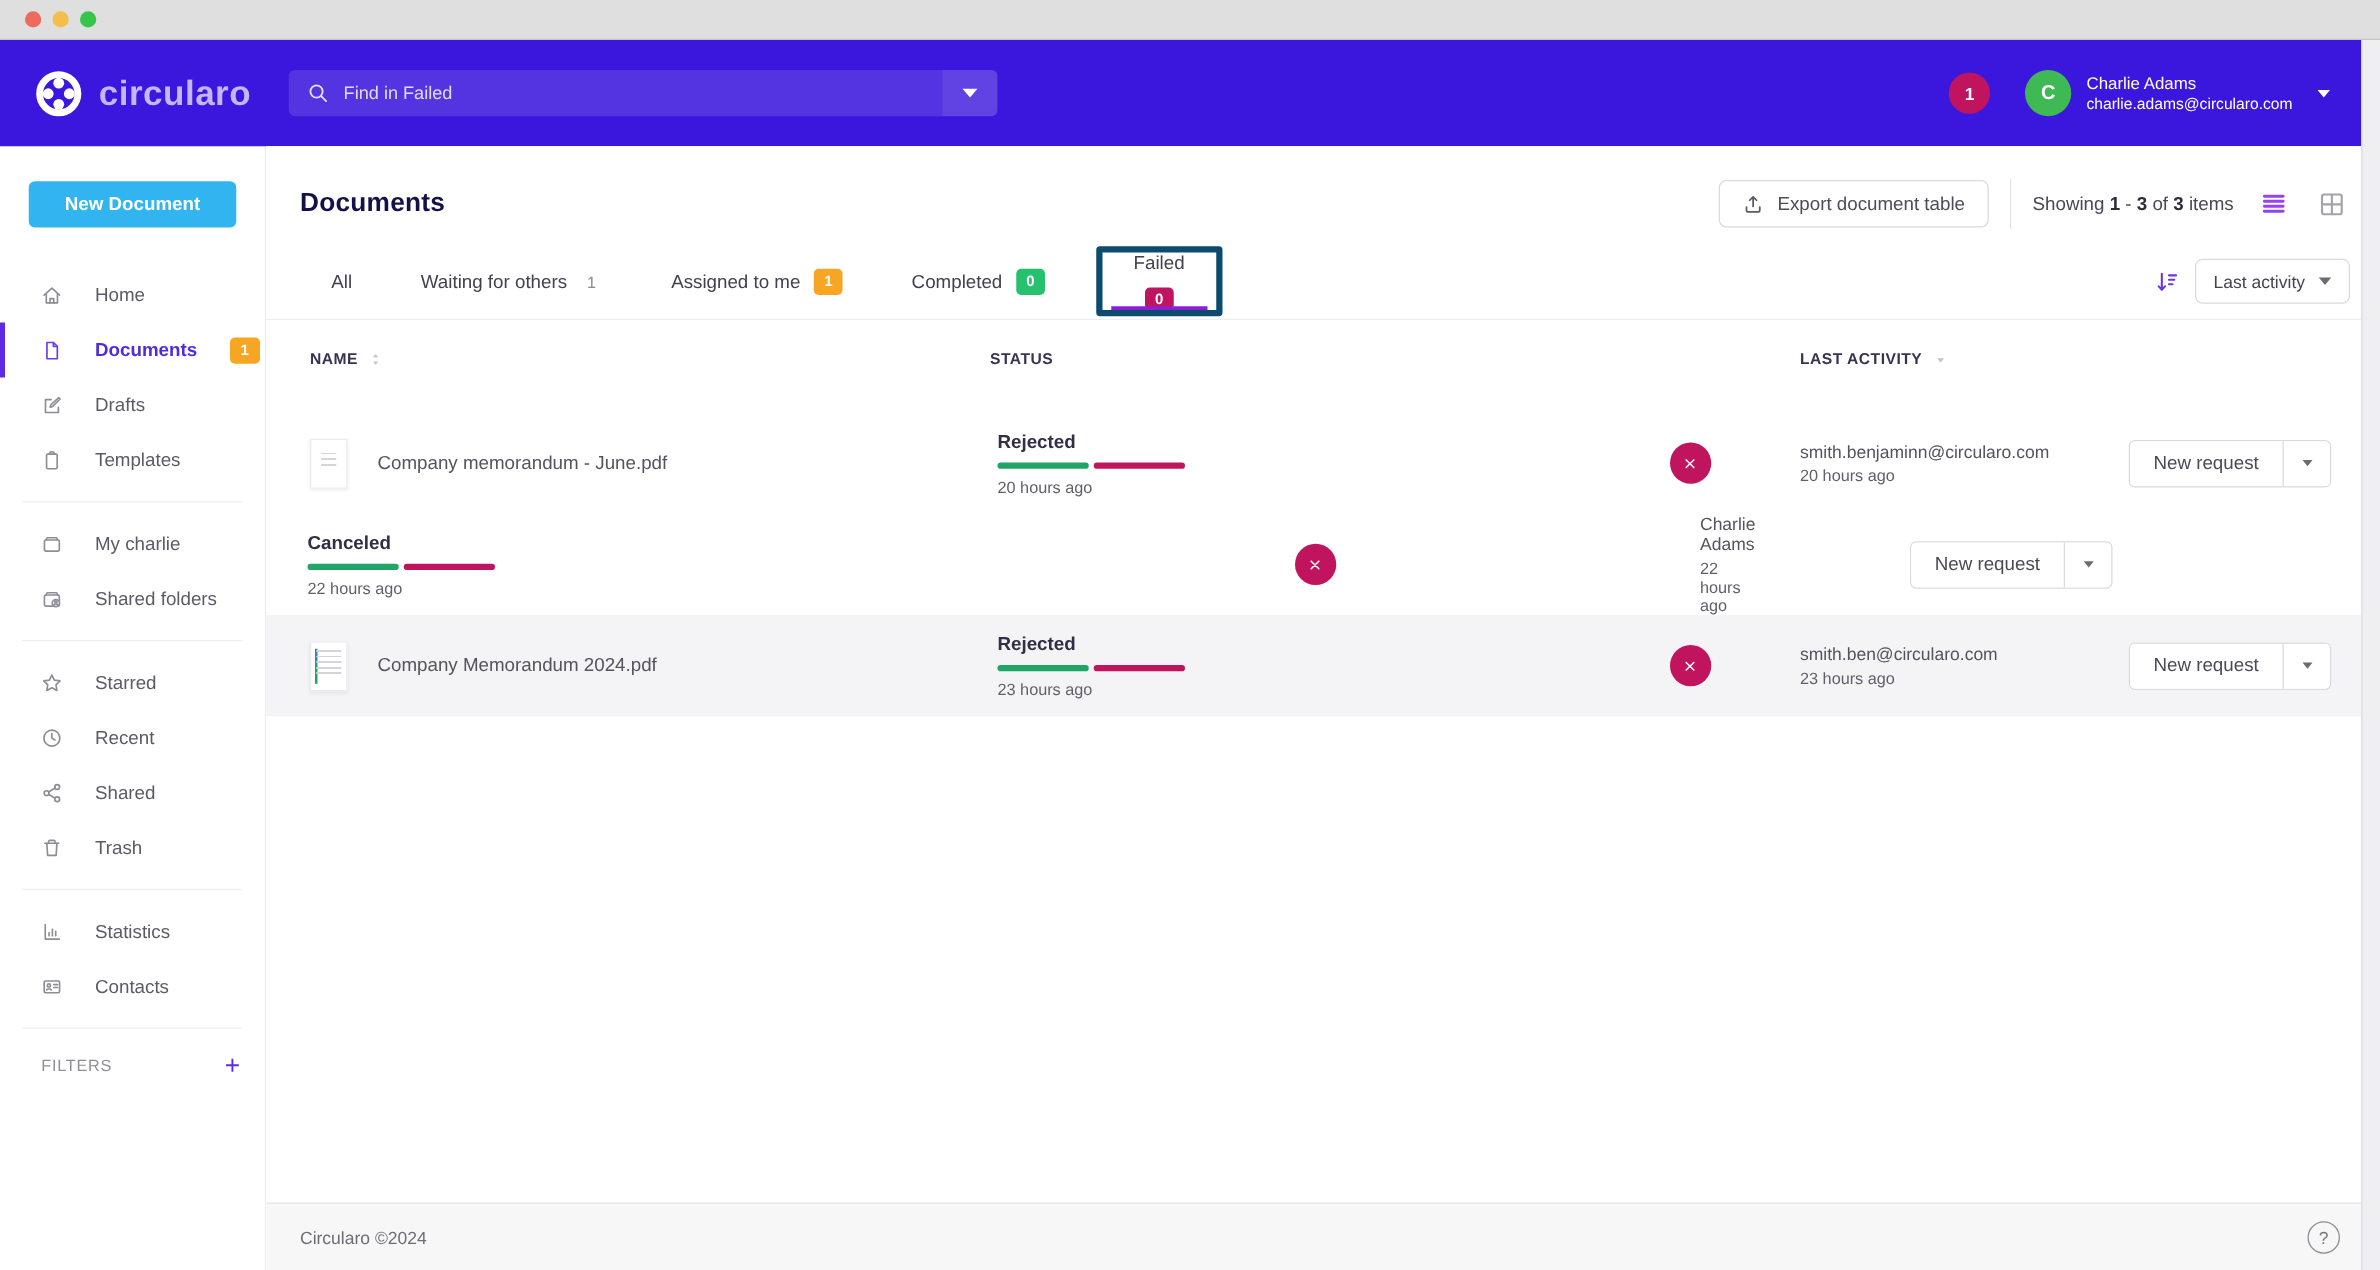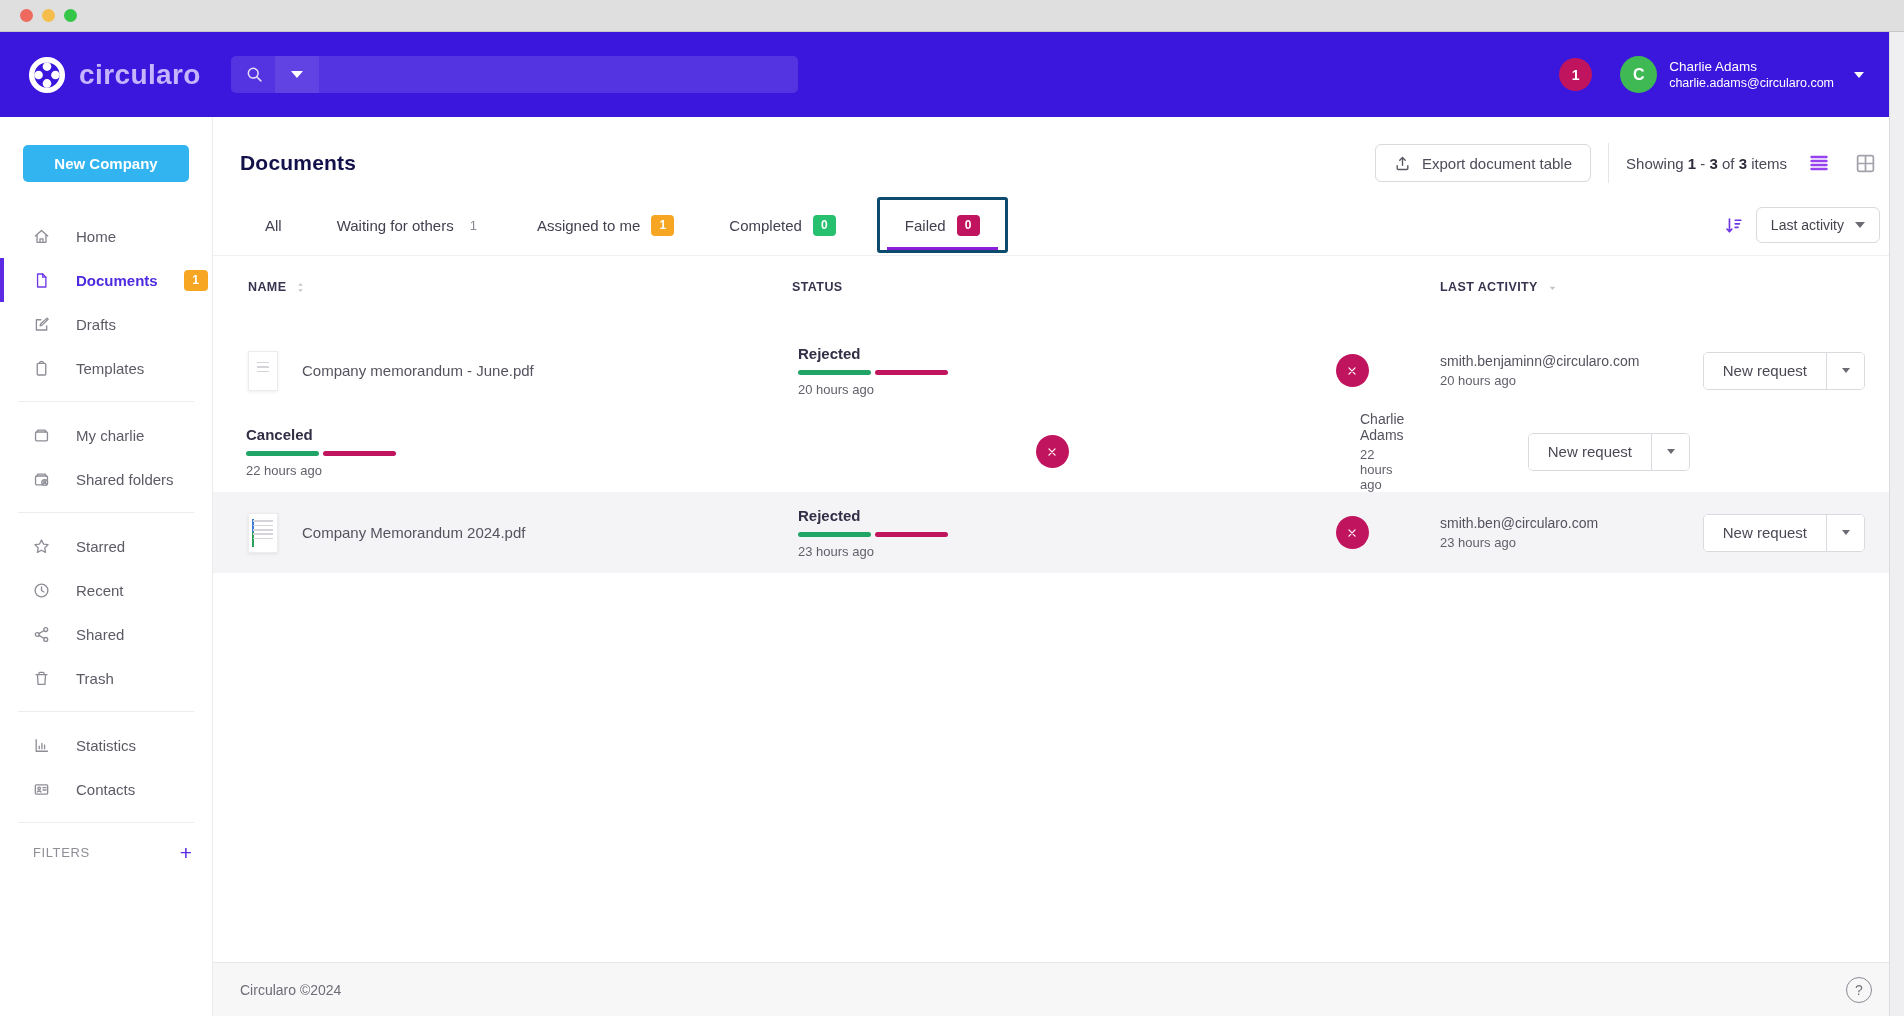--- a/index.html
+++ b/index.html
@@ -57,21 +57,21 @@
   .export-btn { display:flex; gap:11px; align-items:center; height:38px; padding:0 18px; border:1px solid #d9d9de; border-radius:6px; background:#fff; color:#4f4c59; font-size:15px; cursor:pointer; font-family:"Liberation Sans",sans-serif; }
   .head-sep { width:1px; height:40px; background:#e5e5e8; }
   .showing { font-size:15px; color:#4b4856; white-space:nowrap; }
   .showing b { color:#2e2b3c; }
   .view-btn { background:none; border:none; cursor:pointer; display:flex; align-items:center; padding:4px; }
 
   
   .tabs-row { display:flex; align-items:center; justify-content:space-between; padding:0 24px 0 27px; border-bottom:1px solid #efeff2; height:61px; }
   .tabs { display:flex; align-items:center; gap:47px; height:100%; padding-left:21px; }
   .tab { display:flex; align-items:center; gap:11px; font-size:15px; color:#434050; height:100%; padding:0 4px; position:relative; cursor:pointer; white-space:nowrap; }
-  .tab.active { border:3px solid #0c4a6e; border-radius:3px; height:56px; padding:0 25px; margin:0 -10px; }
+  .tab.active { border:5px solid #0c4a6e; border-radius:3px; height:56px; padding:0 25px; margin:0 -10px;flex-direction:column; }
   .tab.active::after { content:""; position:absolute; left:7px; right:7px; bottom:0; height:3px; background:#8a1fd9; }
   .badge { min-width:23px; height:21px; border-radius:4px; color:#fff; font-size:12px; font-weight:700; display:flex; align-items:center; justify-content:center; padding:0 5px; }
   .badge.plain { background:none; color:#8a8a93; font-weight:400; font-size:13px; min-width:0; }
   .badge.orange { background:#f7a623; } .badge.green { background:#26c06f; } .badge.crimson { background:#c1145e; }
   .sort-area { display:flex; align-items:center; gap:13px; }
   .sort-btn { display:flex; align-items:center; gap:11px; height:36px; padding:0 14px; border:1px solid #d9d9de; border-radius:6px; background:#fff; font-size:14px; color:#46434f; cursor:pointer; font-family:"Liberation Sans",sans-serif; }
   .tri-down-g { width:0; height:0; border-left:5px solid transparent; border-right:5px solid transparent; border-top:6px solid #6b6b74; }
 
   
   .grid-cols { display:grid; grid-template-columns:552px 520px 80px 298px 175px; padding:0 24px 0 27px; }
@@ -135,41 +135,42 @@
       <span class="brand-name">circularo</span>
     </div>
 
     <div class="searchbar">
       <span class="sicon">
         <svg width="17" height="17" viewBox="0 0 16 16" fill="none" stroke="#fff" stroke-width="1.4" stroke-linecap="round">
           <circle cx="6.8" cy="6.8" r="4.6"></circle>
             <path d="M10.3 10.3 14 14"></path>
         </svg>
       </span>
+      <input placeholder="Find in Failed" style="">
       <button class="search-caret">
           <span class="tri-down-w"></span>
         </button>
     </div>
 
     <div class="header-right">
       <div class="notif">1</div>
       <div class="user">
         <div class="avatar">C</div>
         <div class="user-text">
           <div class="user-name">Charlie Adams</div>
           <div class="user-email">charlie.adams@circularo.com</div>
         </div>
         <span class="tri-down-w"></span>
       </div>
     </div>
   </header>
 
   <div class="content-row">
     <aside class="sidebar">
-      <button class="new-doc">New Company</button>
+      <button class="new-doc">New Document</button>
       <nav class="nav" id="side-nav">
           <div class="nav-item">
             <span class="nav-ico" style="display: flex;">
               <svg width="17" height="17" viewBox="0 0 16 16" fill="none" stroke="currentColor" stroke-width="1.25" stroke-linecap="round" stroke-linejoin="round">
                 <path d="M2.2 7.6 8 2.4l5.8 5.2"></path>
                 <path d="M3.8 6.6v6.9h8.4V6.6"></path>
                 <path d="M6.6 13.5v-3.3h2.8v3.3"></path>
               </svg>
             </span>
             <span>Home</span>

